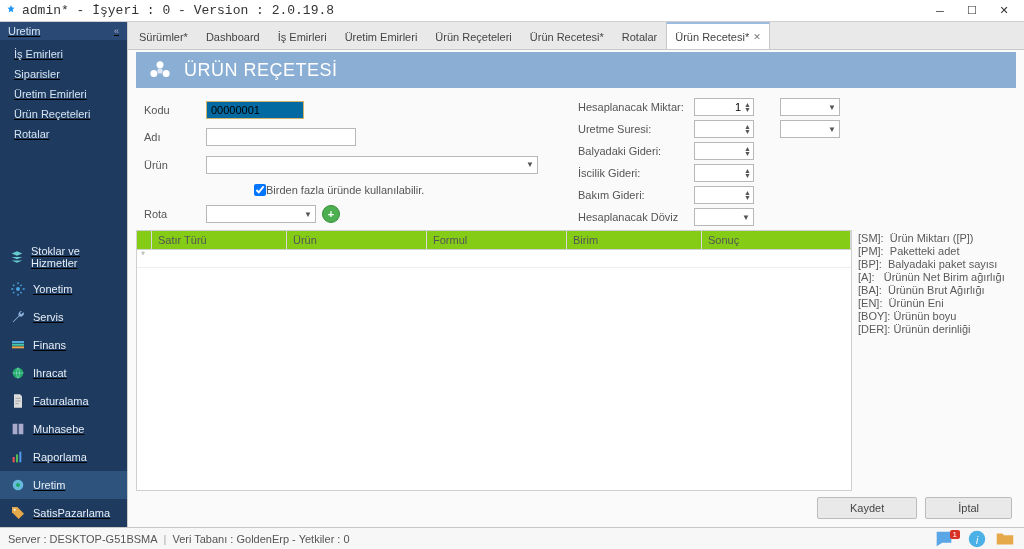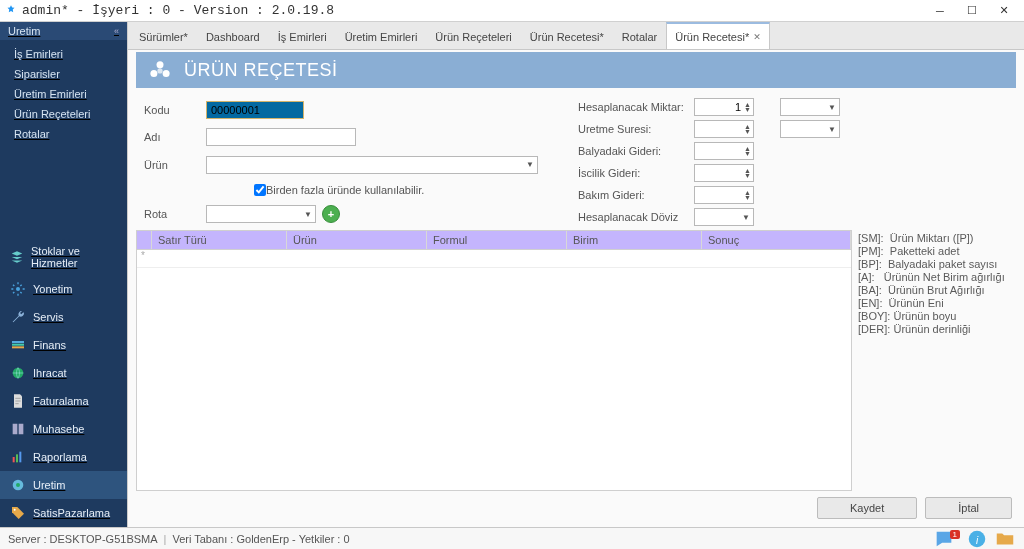--- a/index.html
+++ b/index.html
@@ -51,21 +51,21 @@
 .spin .val { flex: 1; text-align: right; padding-right: 3px; }
 .spin .spinbtn { font-size: 7px; color: #555; line-height: 5px; display: flex; flex-direction: column; }
 .chk-row { grid-column: 2; display: flex; align-items: flex-start; color: #555; padding-left: 48px; }
 .chk-row input { width: 12px; height: 12px; }
 .rota-row { display: flex; align-items: center; gap: 6px; }
 .add-btn { width: 18px; height: 18px; border-radius: 50%; background: #4caf50; display: flex; align-items: center; justify-content: center; color: #fff; font-weight: bold; border: 1px solid #388e3c; }
 
 
 .mid-row { display: flex; gap: 6px; flex: 1; min-height: 0; }
 .grid { flex: 1; border: 1px solid #cfcfcf; background: #fff; display: flex; flex-direction: column; }
-.grid-head { display: flex; background: #c4b5fd; border-bottom: 1px solid #d0d0d0; }
+.grid-head { display: flex; background: #84cc16; border-bottom: 1px solid #d0d0d0; }
 .grid-head .gh { padding: 3px 6px; color: #555; font-size: 11px; border-right: 1px solid #d8d8d8; }
 .grid-body { flex: 1; background: #fff; }
 .grid-body .newrow { height: 18px; border-bottom: 1px solid #eee; color: #aaa; padding-left: 4px; font-size: 10px; }
 .legend { width: 158px; font-family: Consolas, monospace; font-size: 10px; color: #5a5a5a; line-height: 13px; padding-top: 2px; }
 .legend .lrow { white-space: pre; }
 
 
 .footer-btns { display: flex; justify-content: flex-end; gap: 8px; padding: 6px 4px 0 0; }
 .btn { background: #e9e9e9; border: 1px solid #bcbcbc; padding: 4px 32px; color: #444; cursor: pointer; border-radius: 2px; }
 

